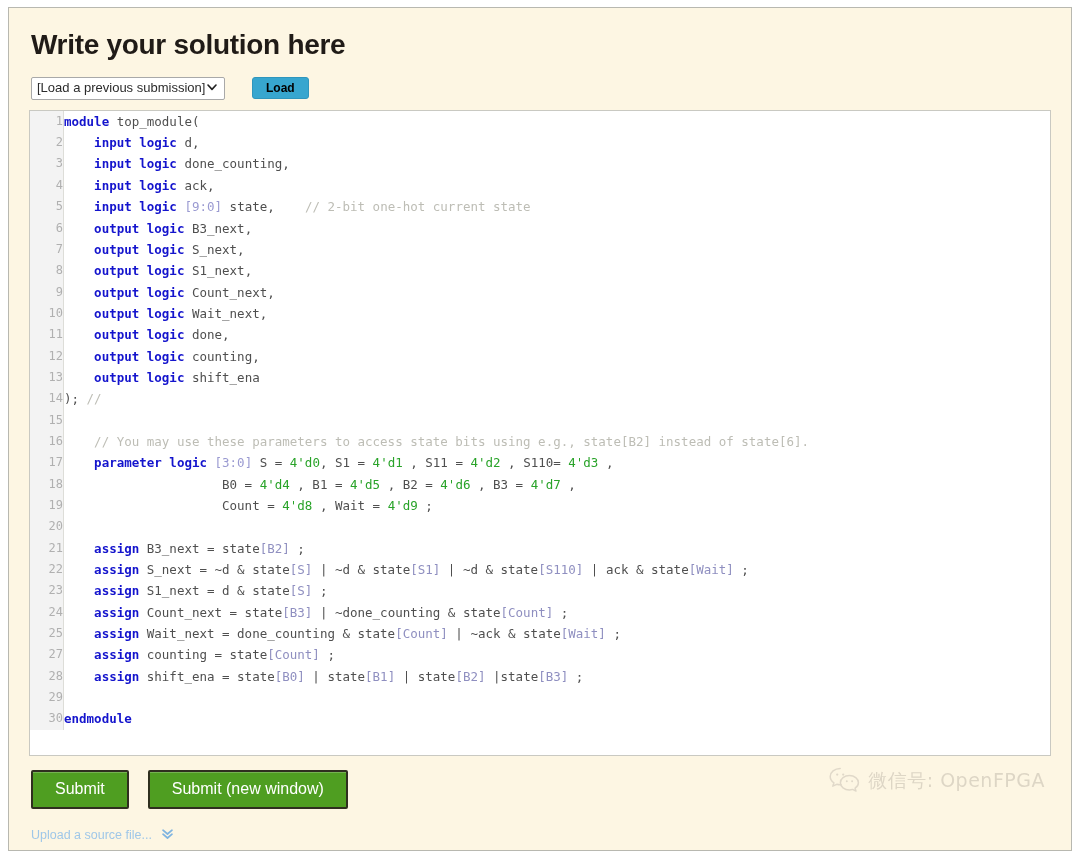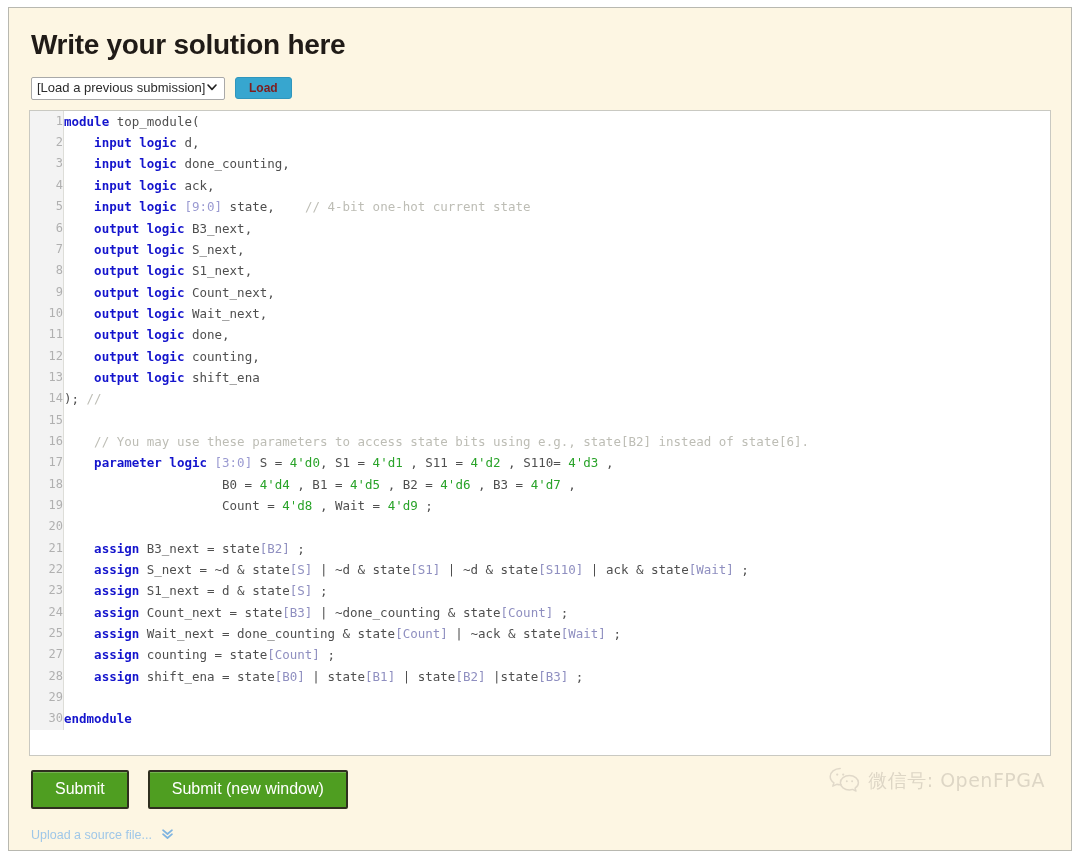--- a/index.html
+++ b/index.html
@@ -42,21 +42,21 @@
     color: #201b17;
     letter-spacing: -0.3px;
     margin: 0 0 16px 2px;
     line-height: 1.1;
   }
 
   
   .loader-row {
     display: flex;
     align-items: center;
-    gap: 10px;
+    gap: 27px;
     margin-bottom: 10px;
     padding-left: 2px;
   }
 
   .submission-select {
     font-family: "Liberation Sans", sans-serif;
     font-size: 13px;
     color: #2b2b2b;
     background: #ffffff;
     border: 1px solid #a9a9a9;
@@ -77,21 +77,21 @@
     pointer-events: none;
     font-size: 10px;
     color: #222;
     line-height: 1;
   }
 
   .load-btn {
     font-family: "Liberation Sans", sans-serif;
     font-size: 12px;
     font-weight: bold;
-    color: #7f1d1d;
+    color: #000000;
     background: #37a6cf;
     border: 1px solid #2f96bd;
     border-radius: 3px;
     height: 22px;
     padding: 0 13px;
     cursor: pointer;
     line-height: 20px;
   }
 
   
@@ -244,21 +244,21 @@
               <tr>
                 <td class="gutter-cell">3</td>
                 <td class="code-cell"><span class="id">    </span><span class="kw">input logic</span><span class="id"> done_counting,</span></td>
               </tr>
               <tr>
                 <td class="gutter-cell">4</td>
                 <td class="code-cell"><span class="id">    </span><span class="kw">input logic</span><span class="id"> ack,</span></td>
               </tr>
               <tr>
                 <td class="gutter-cell">5</td>
-                <td class="code-cell"><span class="id">    </span><span class="kw">input logic</span><span class="id"> </span><span class="num">[9:0]</span><span class="id"> state,    </span><span class="cmt">// 4-bit one-hot current state</span></td>
+                <td class="code-cell"><span class="id">    </span><span class="kw">input logic</span><span class="id"> </span><span class="num">[9:0]</span><span class="id"> state,    </span><span class="cmt">// 2-bit one-hot current state</span></td>
               </tr>
               <tr>
                 <td class="gutter-cell">6</td>
                 <td class="code-cell"><span class="id">    </span><span class="kw">output logic</span><span class="id"> B3_next,</span></td>
               </tr>
               <tr>
                 <td class="gutter-cell">7</td>
                 <td class="code-cell"><span class="id">    </span><span class="kw">output logic</span><span class="id"> S_next,</span></td>
               </tr>
               <tr>

